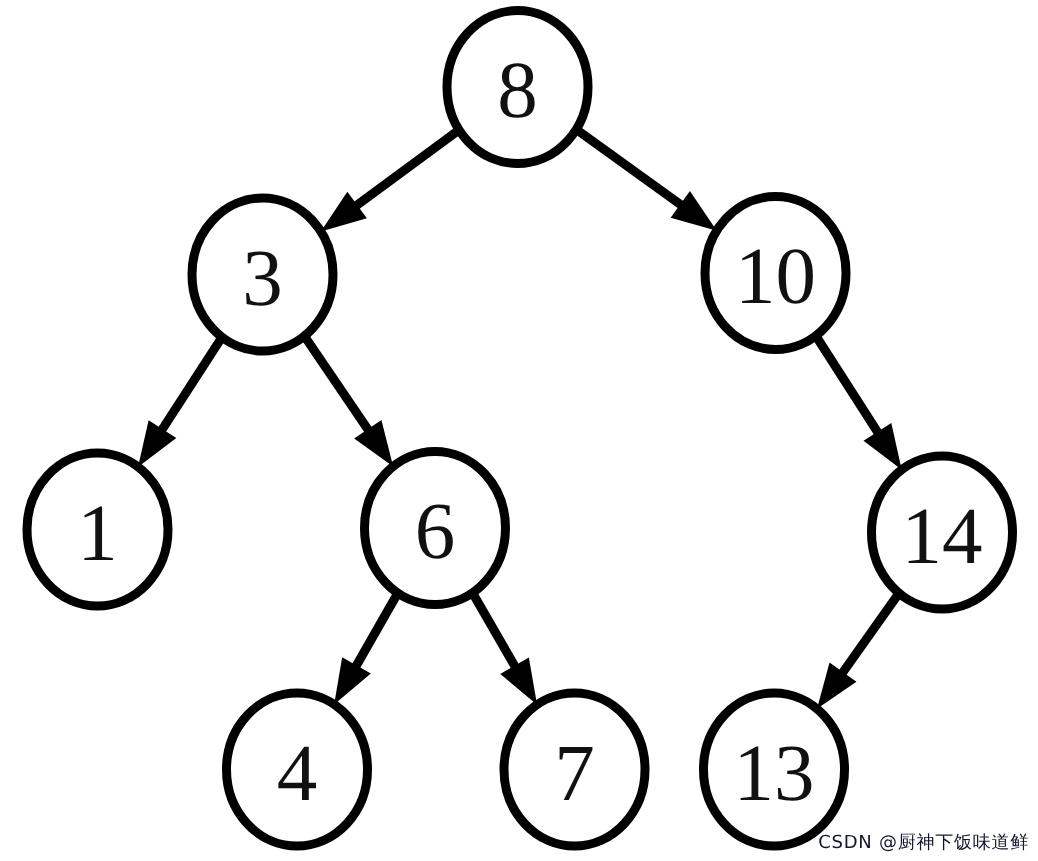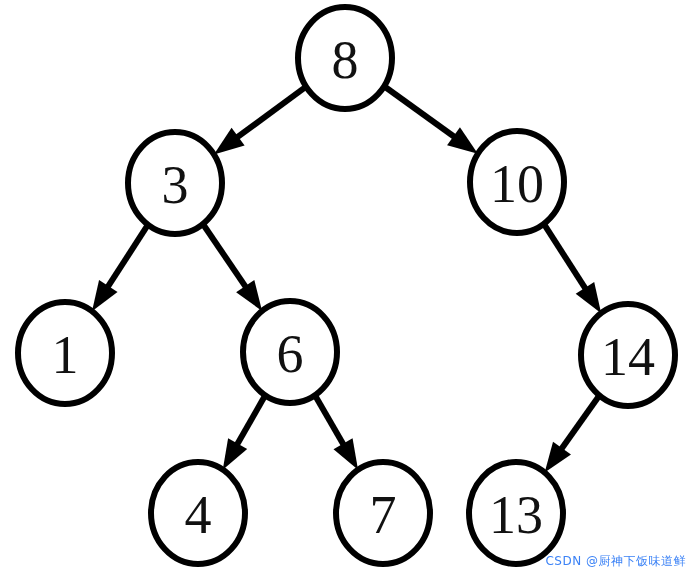--- a/index.html
+++ b/index.html
@@ -44,21 +44,21 @@
   .arrow-head {
     fill: #000000;
     stroke: none;
   }
   .watermark {
     position: absolute;
     right: 6px;
     bottom: 4px;
     font-family: "DejaVu Sans", sans-serif;
     font-size: 12px;
-    color: #3b82f6;
+    color: #0f172a;
     letter-spacing: 0.5px;
     white-space: nowrap;
     user-select: none;
   }
 </style>
 </head>
 <body>
 
 <div id="canvas">
 

